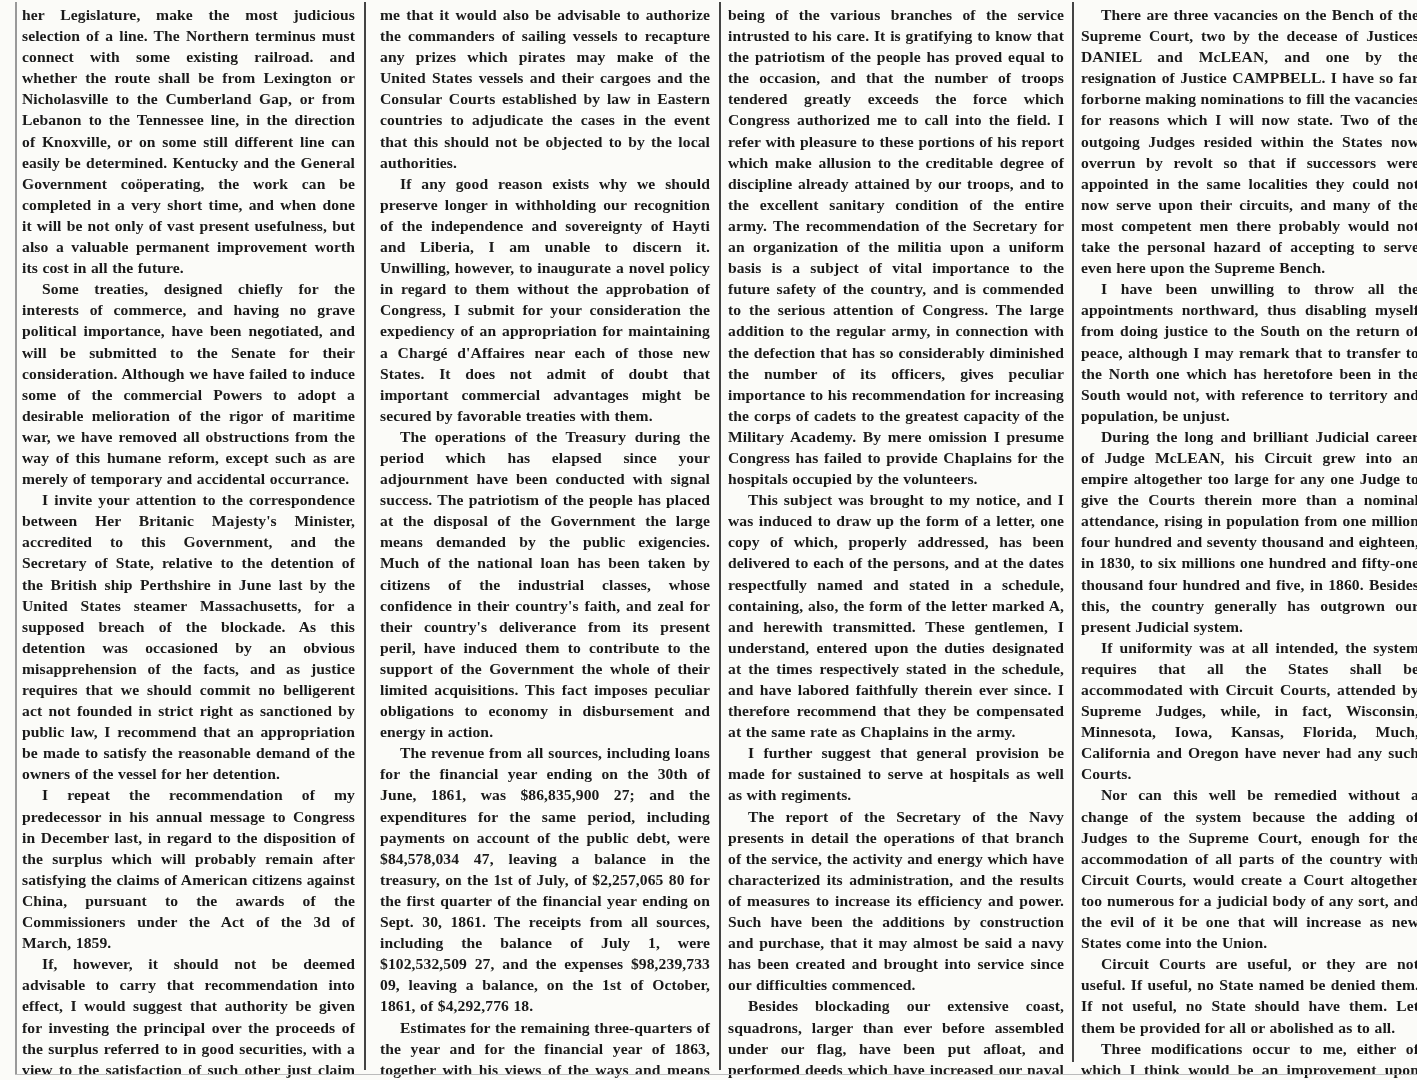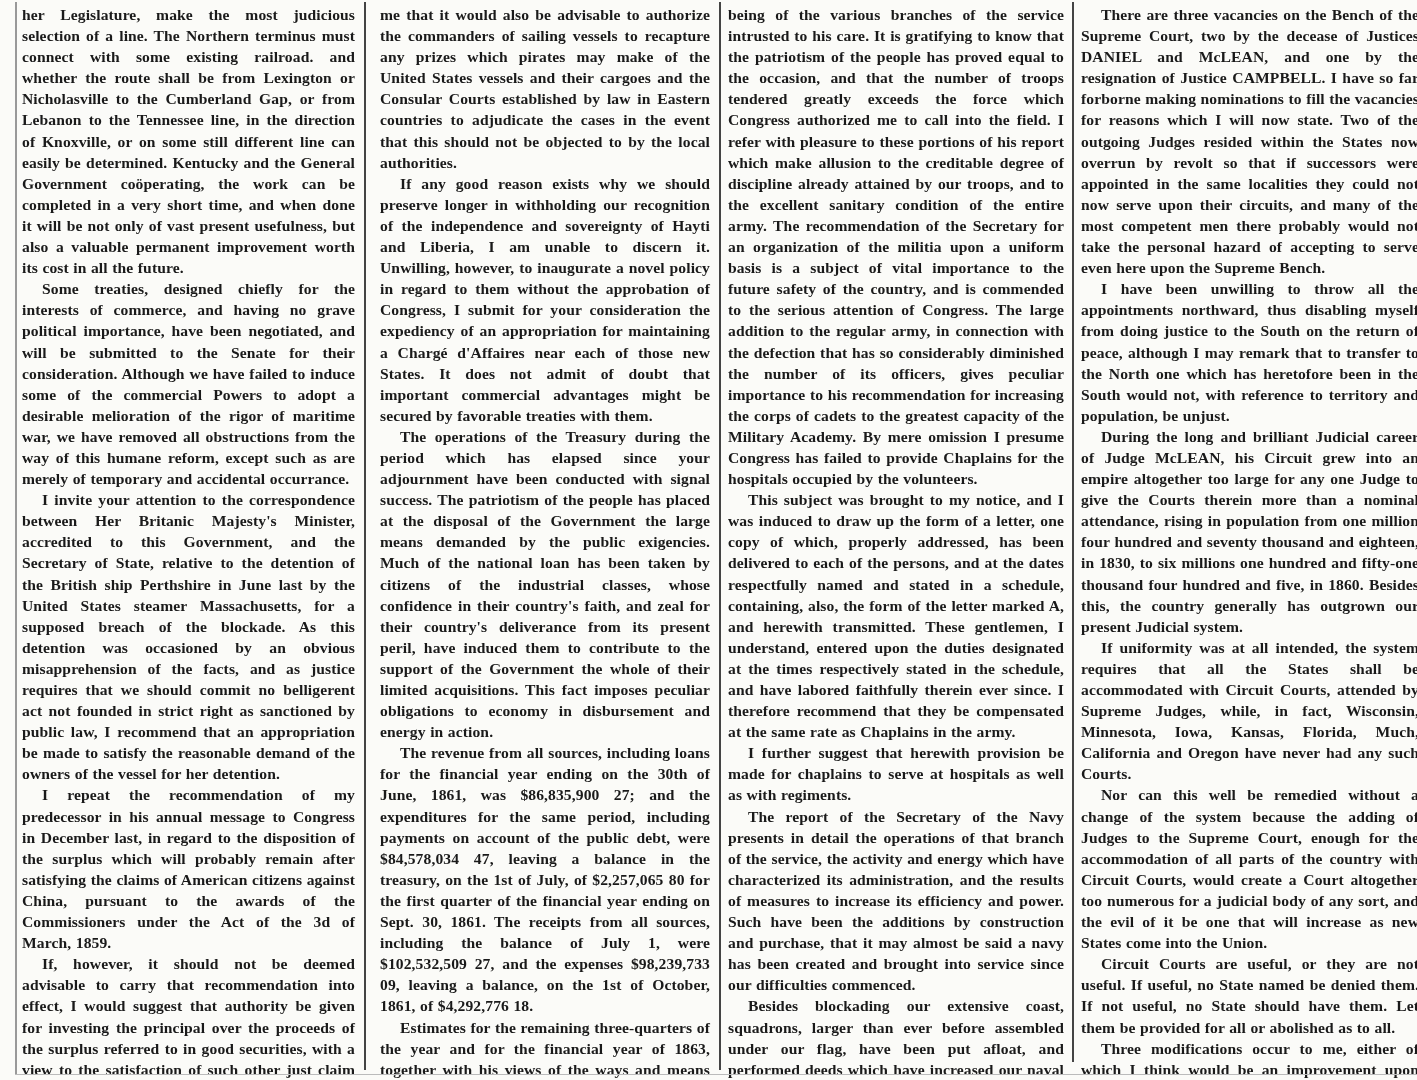--- a/index.html
+++ b/index.html
@@ -52,21 +52,21 @@
     <p>me that it would also be advisable to authorize the commanders of sailing vessels to recapture any prizes which pirates may make of the United States vessels and their cargoes and the Consular Courts established by law in Eastern countries to adjudicate the cases in the event that this should not be objected to by the local authorities.</p>
     <p class="ind">If any good reason exists why we should preserve longer in withholding our recognition of the independence and sovereignty of Hayti and Liberia, I am unable to discern it. Unwilling, however, to inaugurate a novel policy in regard to them without the approbation of Congress, I submit for your consideration the expediency of an appropriation for maintaining a Chargé d'Affaires near each of those new States. It does not admit of doubt that important commercial advantages might be secured by favorable treaties with them.</p>
     <p class="ind">The operations of the Treasury during the period which has elapsed since your adjournment have been conducted with signal success. The patriotism of the people has placed at the disposal of the Government the large means demanded by the public exigencies. Much of the national loan has been taken by citizens of the industrial classes, whose confidence in their country's faith, and zeal for their country's deliverance from its present peril, have induced them to contribute to the support of the Government the whole of their limited acquisitions. This fact imposes peculiar obligations to economy in disbursement and energy in action.</p>
     <p class="ind">The revenue from all sources, including loans for the financial year ending on the 30th of June, 1861, was $86,835,900 27; and the expenditures for the same period, including payments on account of the public debt, were $84,578,034 47, leaving a balance in the treasury, on the 1st of July, of $2,257,065 80 for the first quarter of the financial year ending on Sept. 30, 1861. The receipts from all sources, including the balance of July 1, were $102,532,509 27, and the expenses $98,239,733 09, leaving a balance, on the 1st of October, 1861, of $4,292,776 18.</p>
     <p class="ind">Estimates for the remaining three-quarters of the year and for the financial year of 1863, together with his views of the ways and means for meeting the demands contemplated by them, will be submitted to Congress by the Secretary of the Treasury. It is gratifying to know that the expenses made necessary by the rebellion are not beyond the resources of the loyal people, and to believe that the same patriotism which has thus far sustained the Government will continue to sustain it till peace and union shall again bless the land. I respectfully refer to the report of the Secretary of War for information respecting the numerical strength of the army, and for recommendations having in view an increase of its efficiency, and the well-</p>
   </div>
 
   <div class="col col3">
     <p>being of the various branches of the service intrusted to his care. It is gratifying to know that the patriotism of the people has proved equal to the occasion, and that the number of troops tendered greatly exceeds the force which Congress authorized me to call into the field. I refer with pleasure to these portions of his report which make allusion to the creditable degree of discipline already attained by our troops, and to the excellent sanitary condition of the entire army. The recommendation of the Secretary for an organization of the militia upon a uniform basis is a subject of vital importance to the future safety of the country, and is commended to the serious attention of Congress. The large addition to the regular army, in connection with the defection that has so considerably diminished the number of its officers, gives peculiar importance to his recommendation for increasing the corps of cadets to the greatest capacity of the Military Academy. By mere omission I presume Congress has failed to provide Chaplains for the hospitals occupied by the volunteers.</p>
     <p class="ind">This subject was brought to my notice, and I was induced to draw up the form of a letter, one copy of which, properly addressed, has been delivered to each of the persons, and at the dates respectfully named and stated in a schedule, containing, also, the form of the letter marked A, and herewith transmitted. These gentlemen, I understand, entered upon the duties designated at the times respectively stated in the schedule, and have labored faithfully therein ever since. I therefore recommend that they be compensated at the same rate as Chaplains in the army.</p>
-    <p class="ind">I further suggest that herewith provision be made for chaplains to serve at hospitals as well as with regiments.</p>
+    <p class="ind">I further suggest that general provision be made for sustained to serve at hospitals as well as with regiments.</p>
     <p class="ind">The report of the Secretary of the Navy presents in detail the operations of that branch of the service, the activity and energy which have characterized its administration, and the results of measures to increase its efficiency and power. Such have been the additions by construction and purchase, that it may almost be said a navy has been created and brought into service since our difficulties commenced.</p>
     <p class="ind">Besides blockading our extensive coast, squadrons, larger than ever before assembled under our flag, have been put afloat, and performed deeds which have increased our naval renown.</p>
 
   </div>
 
   <div class="col col4">
     <p class="ind">There are three vacancies on the Bench of the Supreme Court, two by the decease of Justices DANIEL and McLEAN, and one by the resignation of Justice CAMPBELL. I have so far forborne making nominations to fill the vacancies for reasons which I will now state. Two of the outgoing Judges resided within the States now overrun by revolt so that if successors were appointed in the same localities they could not now serve upon their circuits, and many of the most competent men there probably would not take the personal hazard of accepting to serve even here upon the Supreme Bench.</p>
     <p class="ind">I have been unwilling to throw all the appointments northward, thus disabling myself from doing justice to the South on the return of peace, although I may remark that to transfer to the North one which has heretofore been in the South would not, with reference to territory and population, be unjust.</p>
     <p class="ind">During the long and brilliant Judicial career of Judge McLEAN, his Circuit grew into an empire altogether too large for any one Judge to give the Courts therein more than a nominal attendance, rising in population from one million four hundred and seventy thousand and eighteen, in 1830, to six millions one hundred and fifty-one thousand four hundred and five, in 1860. Besides this, the country generally has outgrown our present Judicial system.</p>
     <p class="ind">If uniformity was at all intended, the system requires that all the States shall be accommodated with Circuit Courts, attended by Supreme Judges, while, in fact, Wisconsin, Minnesota, Iowa, Kansas, Florida, Much, California and Oregon have never had any such Courts.</p>

